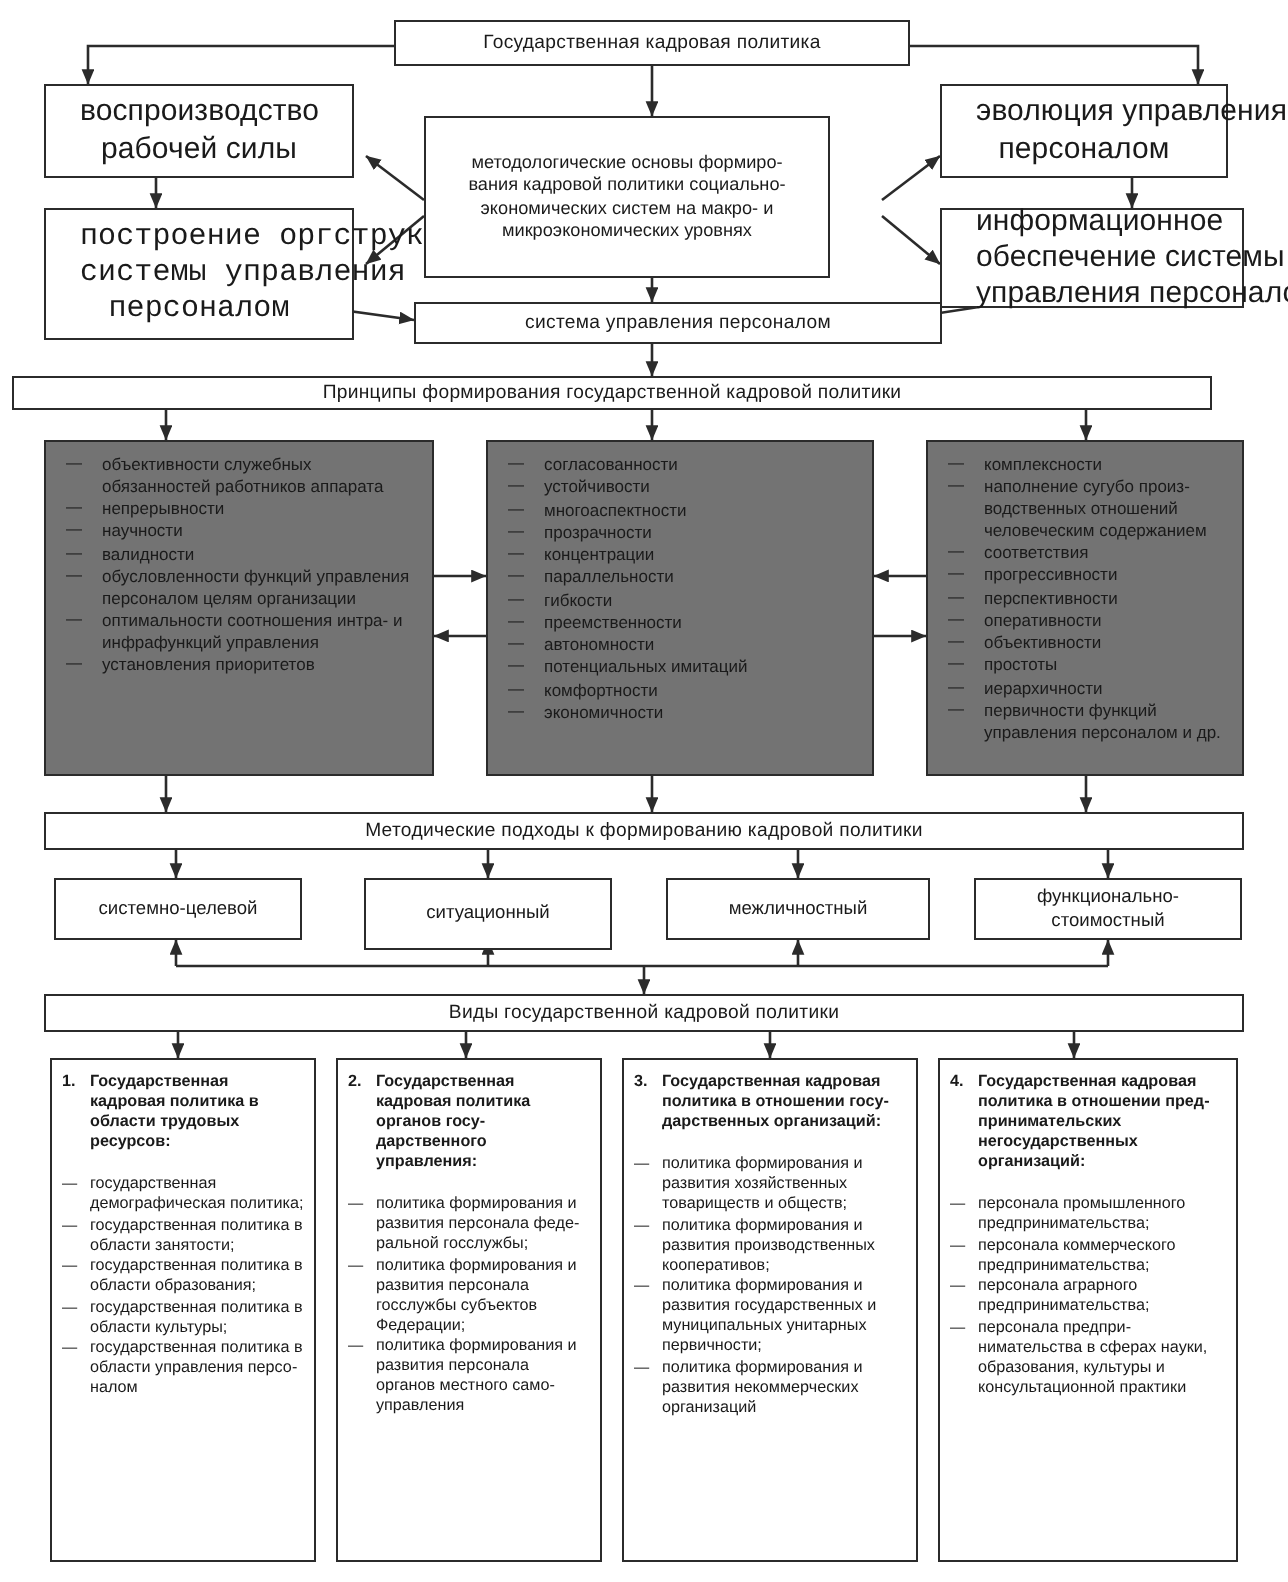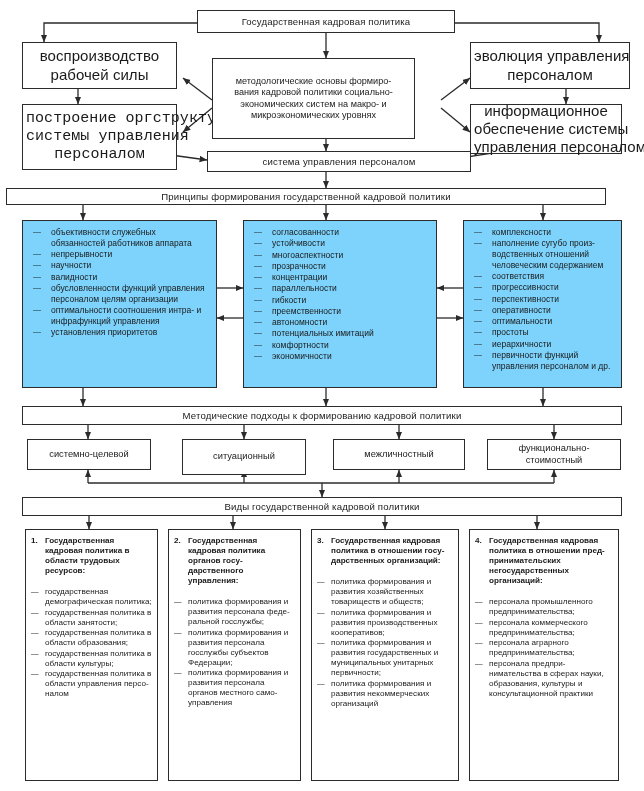--- a/index.html
+++ b/index.html
@@ -10,34 +10,34 @@
     -webkit-font-smoothing:antialiased;
   }
   #canvas{position:absolute;inset:0;width:644px;height:791px;}
   svg.lines{position:absolute;left:0;top:0;width:644px;height:791px;pointer-events:none;}
 
   .box{
     position:absolute;box-sizing:border-box;
     border:1.3px solid #2b2b2b;background:#fff;
     display:flex;align-items:center;justify-content:center;
     text-align:center;line-height:1.22;
-    padding:2px 3px;
+    padding:2px 17px;
   }
   .box .t{display:block;width:100%;}
 
   
   .bar{font-size:9.6px;letter-spacing:.15px;}
   .node{font-size:15px;letter-spacing:.05px;justify-content:flex-end;}
   .node-sm{font-size:9.1px;}
   .approach{font-size:9.3px;}
 
   
   .plist{
     position:absolute;box-sizing:border-box;
-    border:1.3px solid #2b2b2b;background:#7dd3fc;
+    border:1.3px solid #2b2b2b;background:#737373;
     padding:6px 5px 18px 6px;
     font-size:8.5px;line-height:1.265;
     text-align:left;
   }
   .plist ul{list-style:none;margin:0;padding:0;}
   .plist li{
     position:relative;padding-left:22px;margin:0 0 .5px 0;
   }
   .plist li::before{
     content:"\2014";position:absolute;left:4px;top:0;font-size:8px;
@@ -141,21 +141,21 @@
   </div>
 
   <div class="box node" style="left:22px;top:104px;width:155px;height:66px;font-family:Liberation Mono, monospace;">
     <span class="t">построение&nbsp;оргструктуры<br>системы&nbsp;управления<br>персоналом</span>
   </div>
 
   <div class="box node-sm" style="left:212px;top:58px;width:203px;height:81px;">
     <span class="t">методологические&nbsp;основы&nbsp;формиро-<br>вания&nbsp;кадровой&nbsp;политики&nbsp;социально-<br>экономических&nbsp;систем&nbsp;на&nbsp;макро-&nbsp;и<br>микроэкономических&nbsp;уровнях</span>
   </div>
 
-  <div class="box node" style="left:470px;top:42px;width:160px;height:47px;">
+  <div class="box node" style="left:470px;top:42px;width:144px;height:47px;">
     <span class="t">эволюция&nbsp;управления<br>персоналом</span>
   </div>
 
   <div class="box node" style="left:470px;top:104px;width:152px;height:50px;">
     <span class="t">информационное<br>обеспечение&nbsp;системы<br>управления&nbsp;персоналом</span>
   </div>
 
   <div class="box bar" style="left:207px;top:151px;width:264px;height:21px;">
     <span class="t">система управления персоналом</span>
   </div>
@@ -194,21 +194,21 @@
   </div>
 
   <div class="plist" style="left:463px;top:220px;width:159px;height:168px;">
     <ul>
       <li>комплексности</li>
       <li>наполнение сугубо произ­водственных отношений человеческим содержанием</li>
       <li>соответствия</li>
       <li>прогрессивности</li>
       <li>перспективности</li>
       <li>оперативности</li>
-      <li>оптимальности</li>
+      <li>объективности</li>
       <li>простоты</li>
       <li>иерархичности</li>
       <li>первичности функций управления персоналом и др.</li>
     </ul>
   </div>
 
   <div class="box bar" style="left:22px;top:406px;width:600px;height:19px;">
     <span class="t">Методические подходы к формированию кадровой политики</span>
   </div>
 

